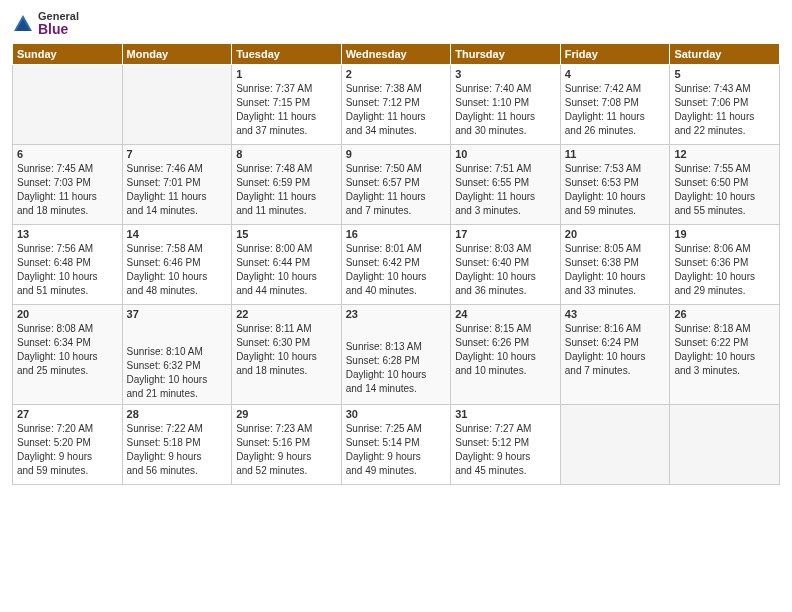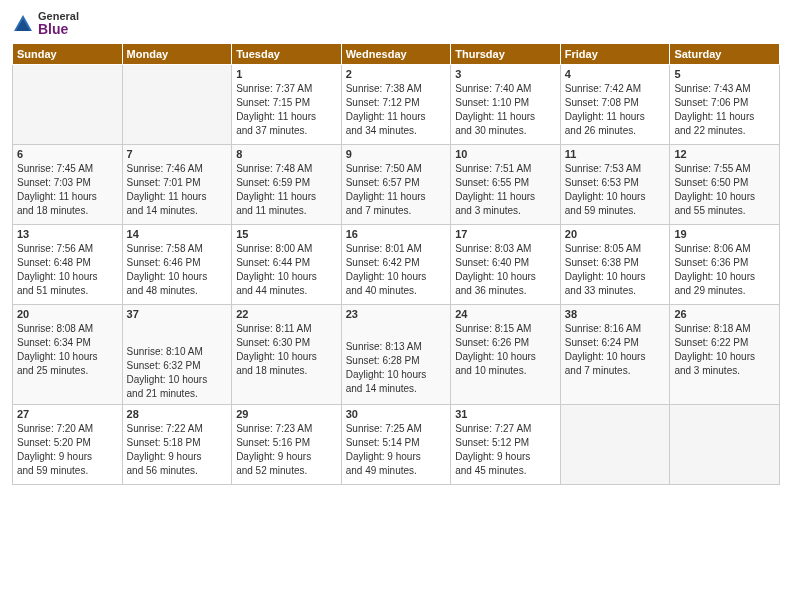--- a/index.html
+++ b/index.html
@@ -303,21 +303,21 @@
 and 14 minutes.</div>
           </td>
           <td>
             <span class="day-num">24</span>
             <div class="day-info" style="white-space: pre-line;">Sunrise: 8:15 AM
 Sunset: 6:26 PM
 Daylight: 10 hours
 and 10 minutes.</div>
           </td>
           <td>
-            <span class="day-num">38</span>
+            <span class="day-num">43</span>
             <div class="day-info" style="white-space: pre-line;">Sunrise: 8:16 AM
 Sunset: 6:24 PM
 Daylight: 10 hours
 and 7 minutes.</div>
           </td>
           <td>
             <span class="day-num">26</span>
             <div class="day-info" style="white-space: pre-line;">Sunrise: 8:18 AM
 Sunset: 6:22 PM
 Daylight: 10 hours

